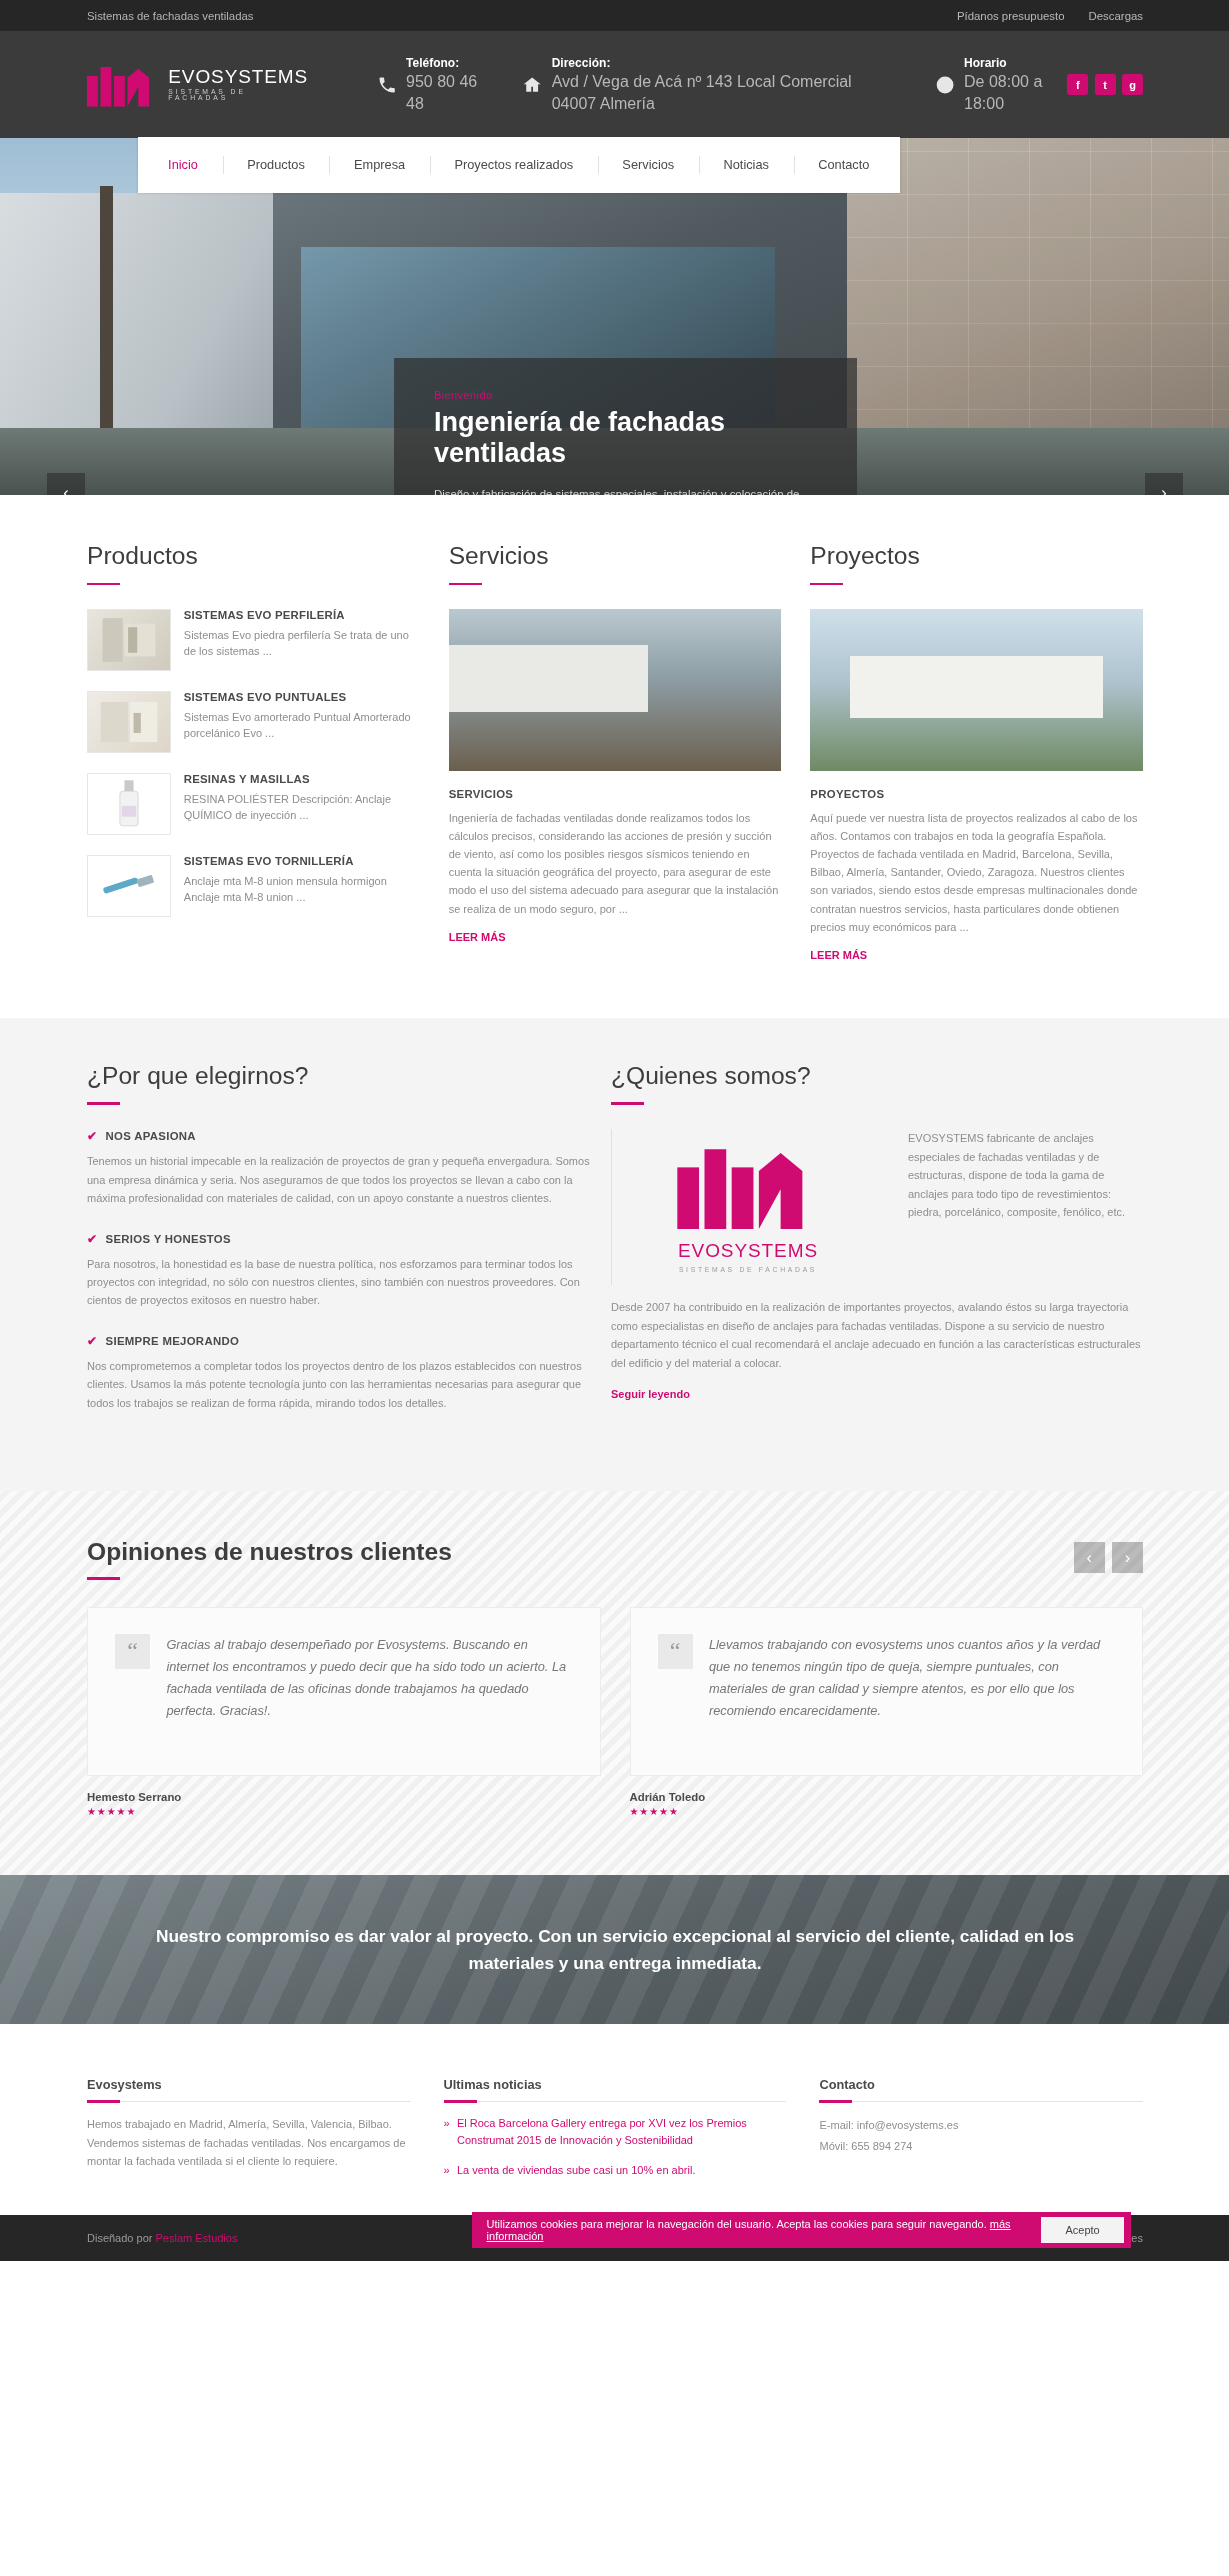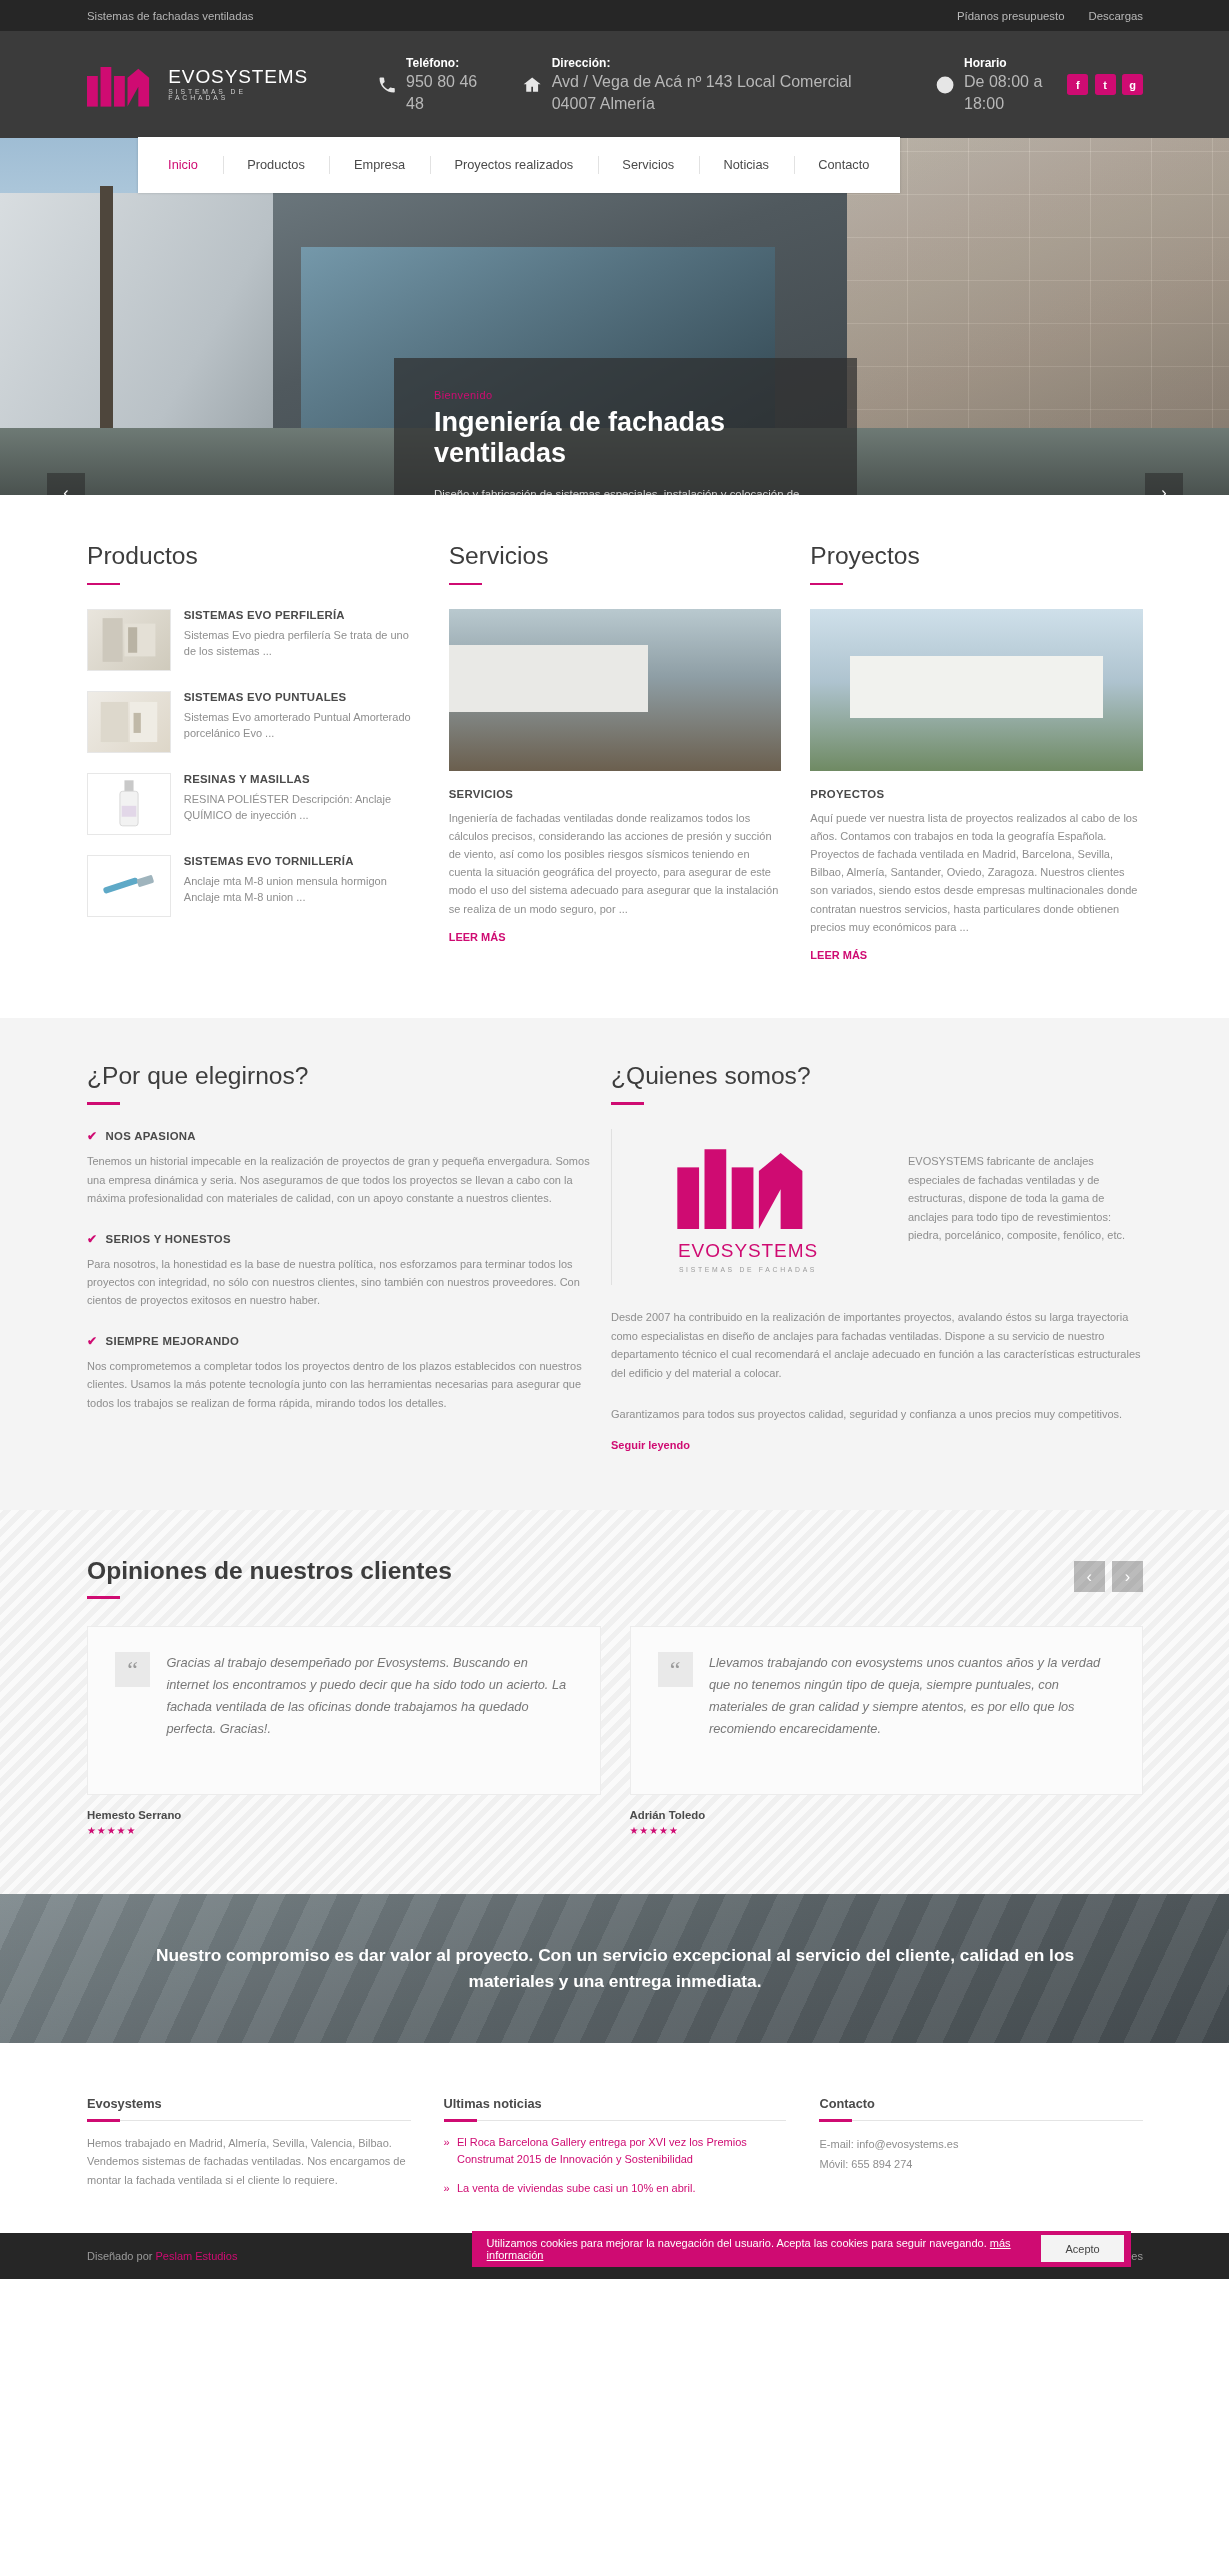--- a/index.html
+++ b/index.html
@@ -234,21 +234,21 @@
   .who-row { display: flex; gap: 24px; }
   .who-logo {
     width: 273px; flex: none;
     display: flex; flex-direction: column; align-items: center; justify-content: center;
     padding: 12.8px 0;
   }
   .who-logo .wl-text { text-align: center; margin-top: 11px; }
   .who-logo .wl-main { font-size: 19px; color: #cf0b72; letter-spacing: 0.9px; }
   .who-logo .wl-sub { font-size: 6.8px; color: #9a9a9a; letter-spacing: 2.7px; margin-top: 3.6px; }
   .who-body { font-size: 11px; color: #8e8e8e; line-height: 1.68; }
-  .who-p { margin-bottom: 12.8px; margin-top: 23px; }
+  .who-p { margin-bottom: 12.8px; }
   .who-link { font-size: 11px; font-weight: bold; color: #cf0b72; text-decoration: none; }
   .who-divider { border-left: 0.9px solid #e0e0e0; }
 
   
   .testi {
     padding: 47px 87px 58px 87px;
     background:
       repeating-linear-gradient(-45deg, #f0f0f0 0 5.5px, #fafafa 5.5px 11px);
     position: relative;
   }
@@ -558,21 +558,20 @@
               <div class="wl-sub">SISTEMAS DE FACHADAS</div>
             </div>
           </div>
           <div class="who-body">
             <p class="who-p">EVOSYSTEMS fabricante de anclajes especiales de fachadas ventiladas y de estructuras, dispone de toda la gama de anclajes para todo tipo de revestimientos: piedra, porcelánico, composite, fenólico, etc.</p>
           </div>
         </div>
 
         <div class="who-body" style="margin-top:12.8px;">
           <p class="who-p">Desde 2007 ha contribuido en la realización de importantes proyectos, avalando éstos su larga trayectoria como especialistas en diseño de anclajes para fachadas ventiladas. Dispone a su servicio de nuestro departamento técnico el cual recomendará el anclaje adecuado en función a las características estructurales del edificio y del material a colocar.</p>
-          <p class="who-p">Garantizamos para todos sus proyectos calidad, seguridad y confianza a unos precios muy competitivos.</p>
           <a class="who-link" href="#">Seguir leyendo</a>
         </div>
       </div>
 
     </div>
   </div>
 
   <div class="testi">
     <h2 class="testi-title">Opiniones de nuestros clientes</h2>
     <div class="testi-rule"></div>

